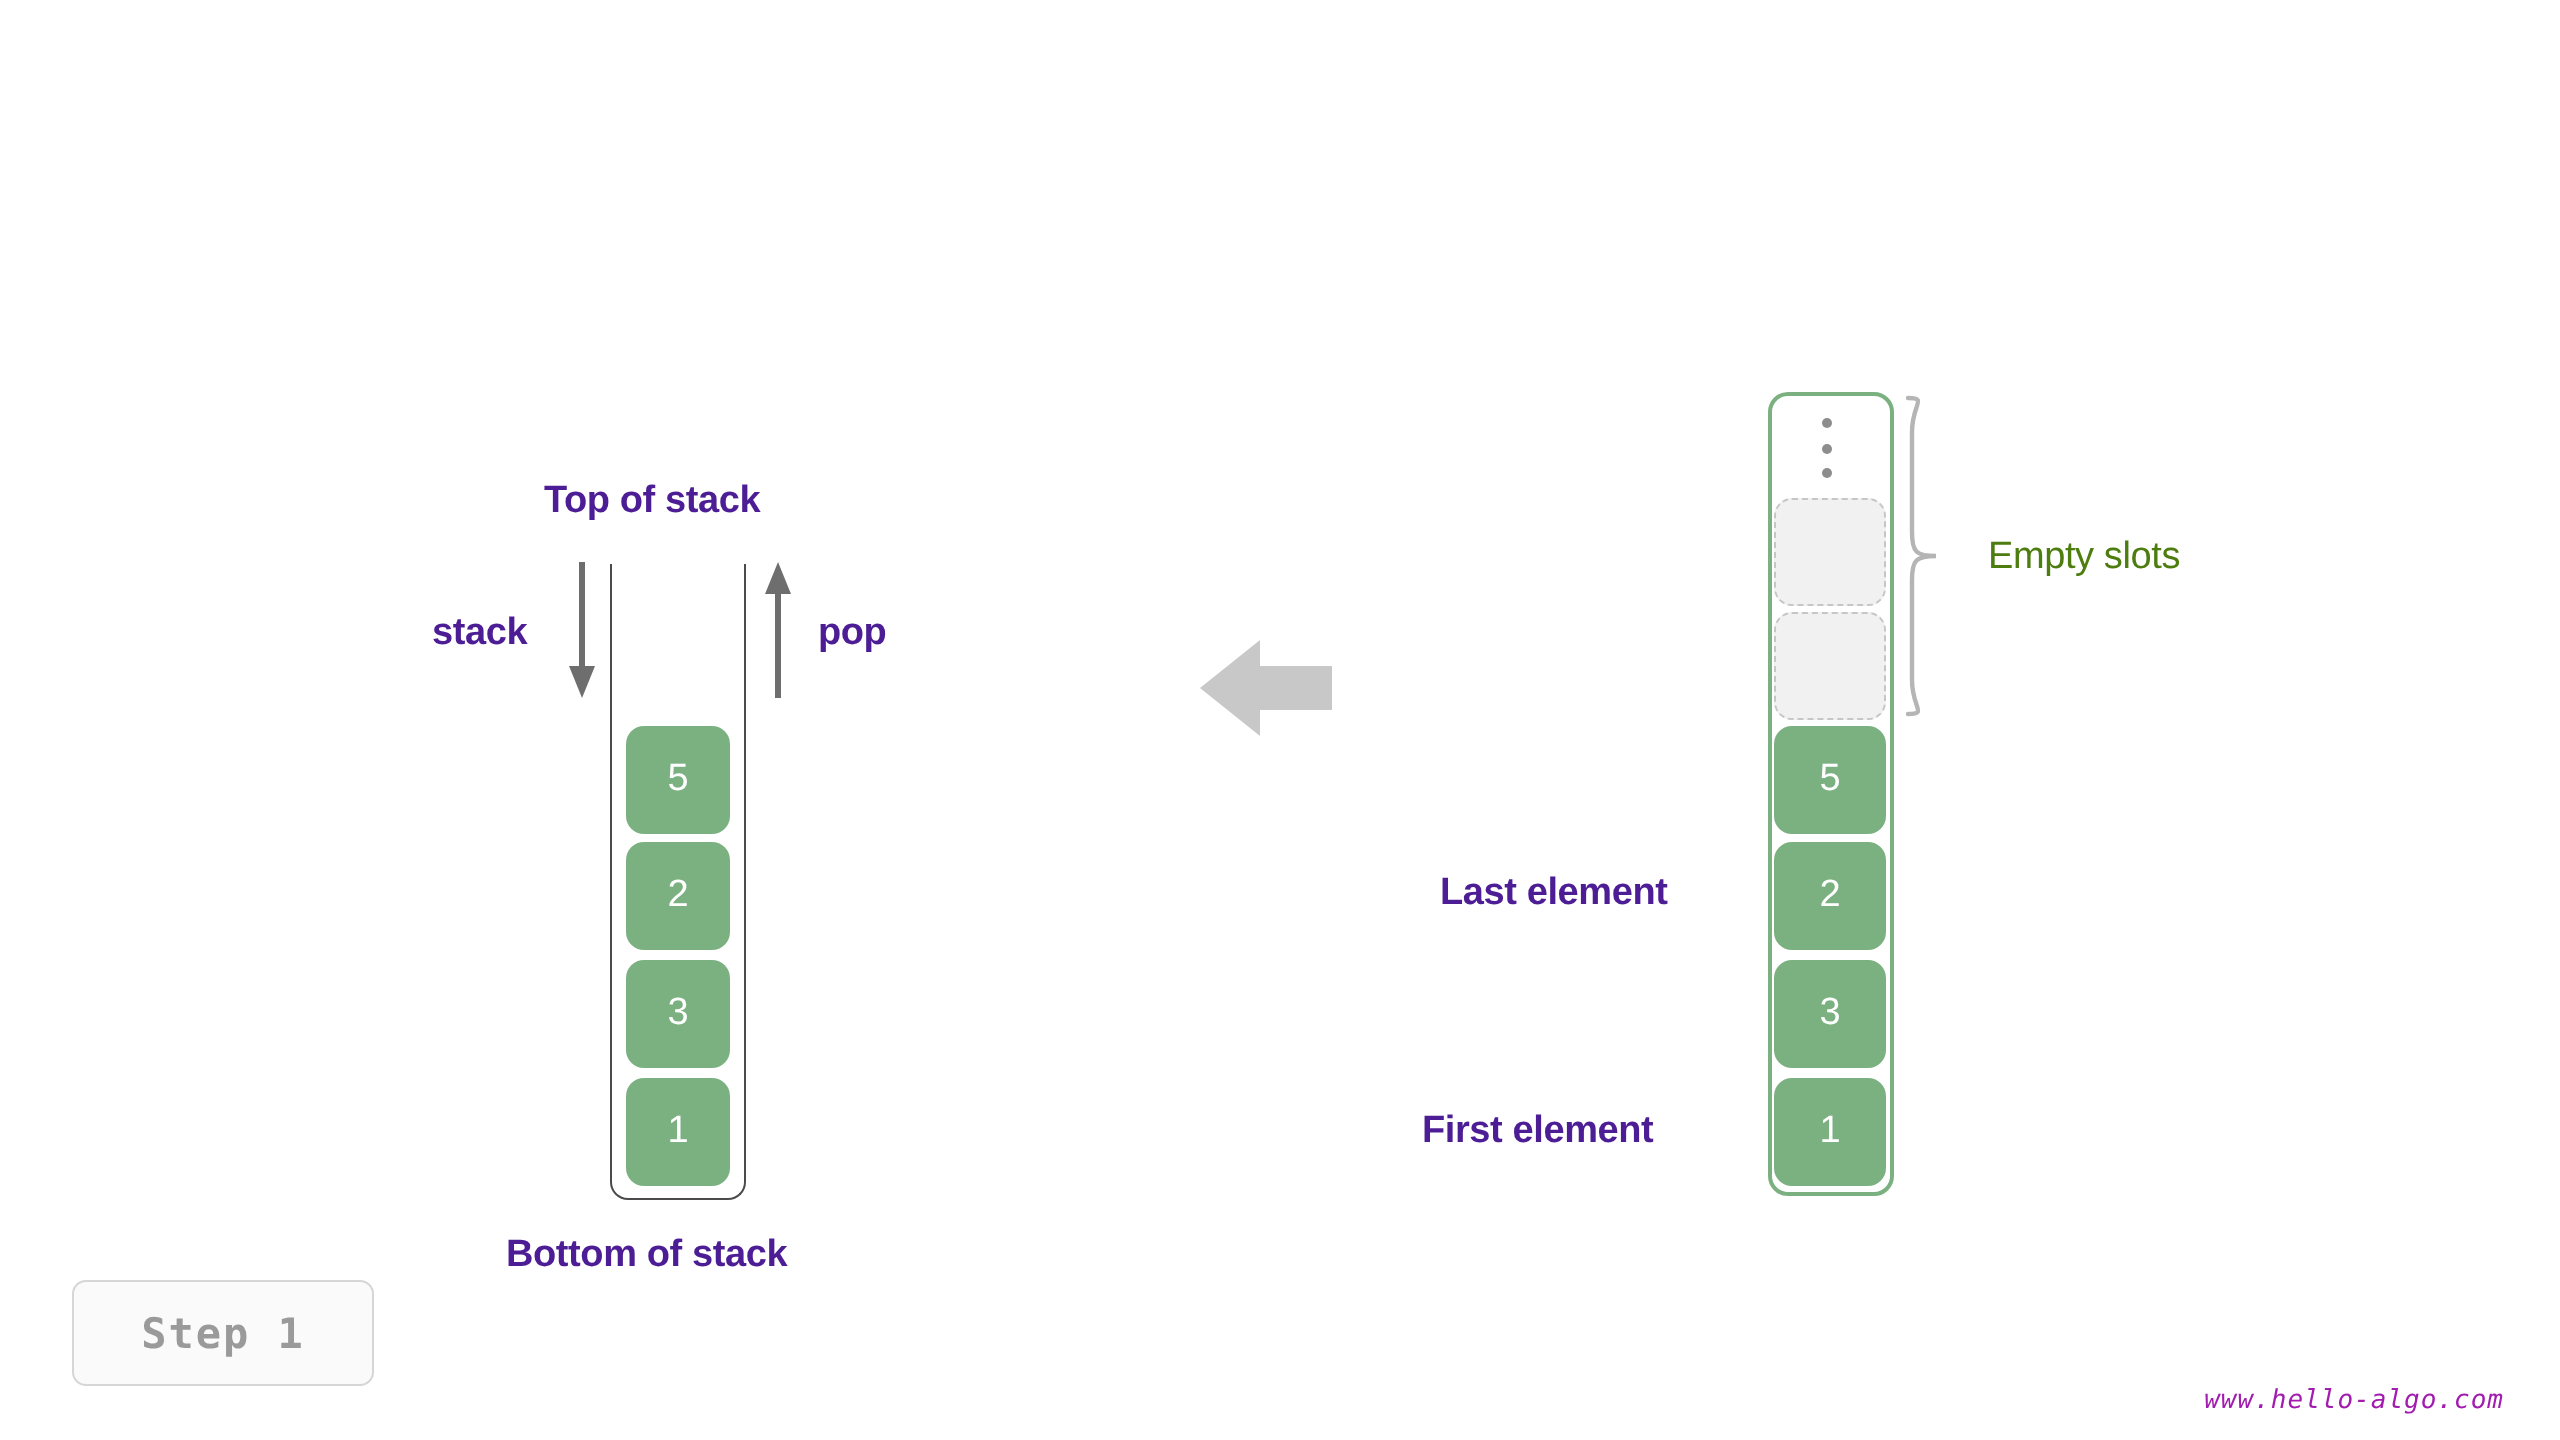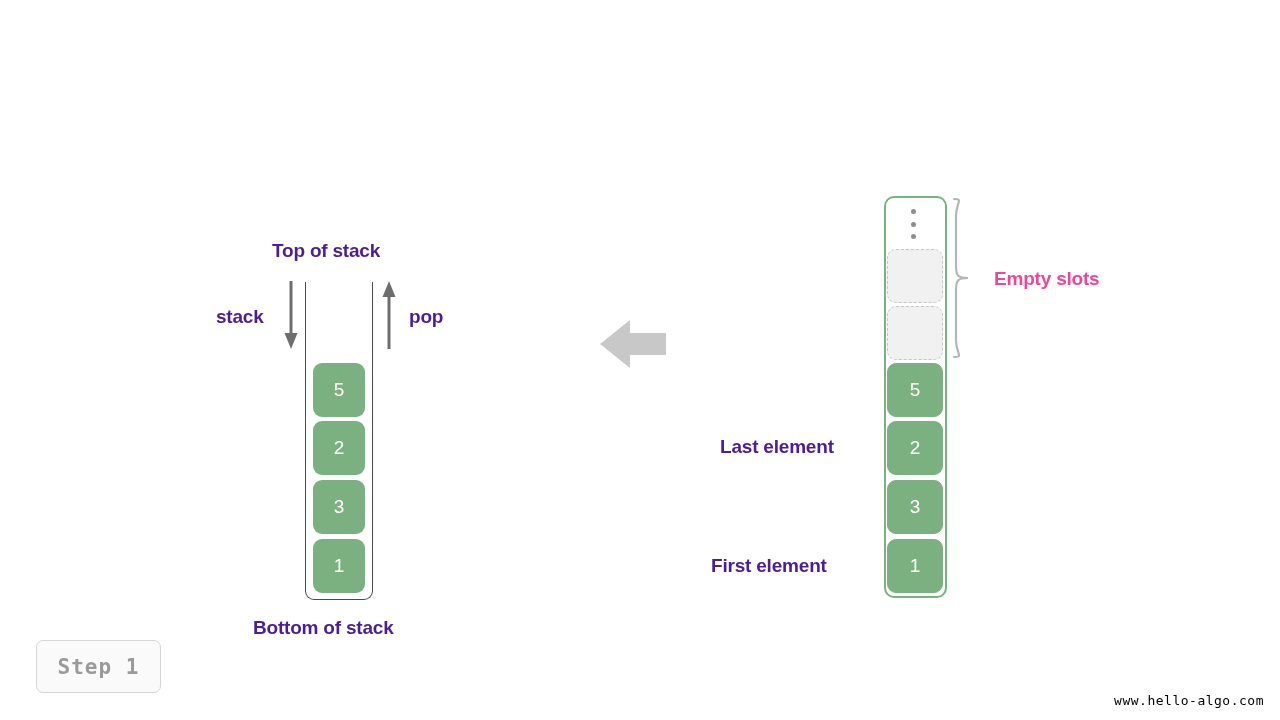--- a/index.html
+++ b/index.html
@@ -24,23 +24,23 @@
   .lbl-bold {
     position: absolute;
     font-weight: bold;
     font-size: 19px;
     color: #4c1d95;
     white-space: nowrap;
     letter-spacing: -0.2px;
   }
   .lbl-bold-gray {
     position: absolute;
-    font-weight: bold;
-    font-size: 19px;
-    color: #ec4899;
+    font-weight: normal;
+    font-size: 19px;
+    color: #4d7c0f;
     white-space: nowrap;
     letter-spacing: -0.2px;
   }
   .caption {
     position: absolute;
     font-size: 21px;
     color: #9b9b9b;
     white-space: nowrap;
   }
 
@@ -163,46 +163,47 @@
     top: 196px;
     width: 24px;
     height: 164px;
   }
 
   
   #step-badge {
     position: absolute;
     left: 36px;
     top: 640px;
-    width: 125px;
+    width: 151px;
     height: 53px;
     border: 1.3px solid #d6d6d6;
     border-radius: 7px;
     background: #fafafa;
     display: flex;
     align-items: center;
     justify-content: center;
     font-family: "DejaVu Sans Mono", monospace;
     font-size: 21px;
     font-weight: bold;
     color: #9a9a9a;
     letter-spacing: 1px;
     box-sizing: border-box;
   }
 
   
   #watermark {
     position: absolute;
-    right: 16px;
+    right: 28px;
     bottom: 12px;
     font-family: "DejaVu Sans Mono", monospace;
     font-size: 13px;
-    color: #000000;
+    color: #a21caf;
     letter-spacing: 0.5px;
     white-space: nowrap;
+    font-style: italic;
   }
 </style>
 </head>
 <body>
 
 <div class="canvas">
 
   <div class="lbl-bold" style="left:272px; top:240px;">Top of stack</div>
 
   <div class="lbl-bold" style="left:216px; top:306px;">stack</div>

